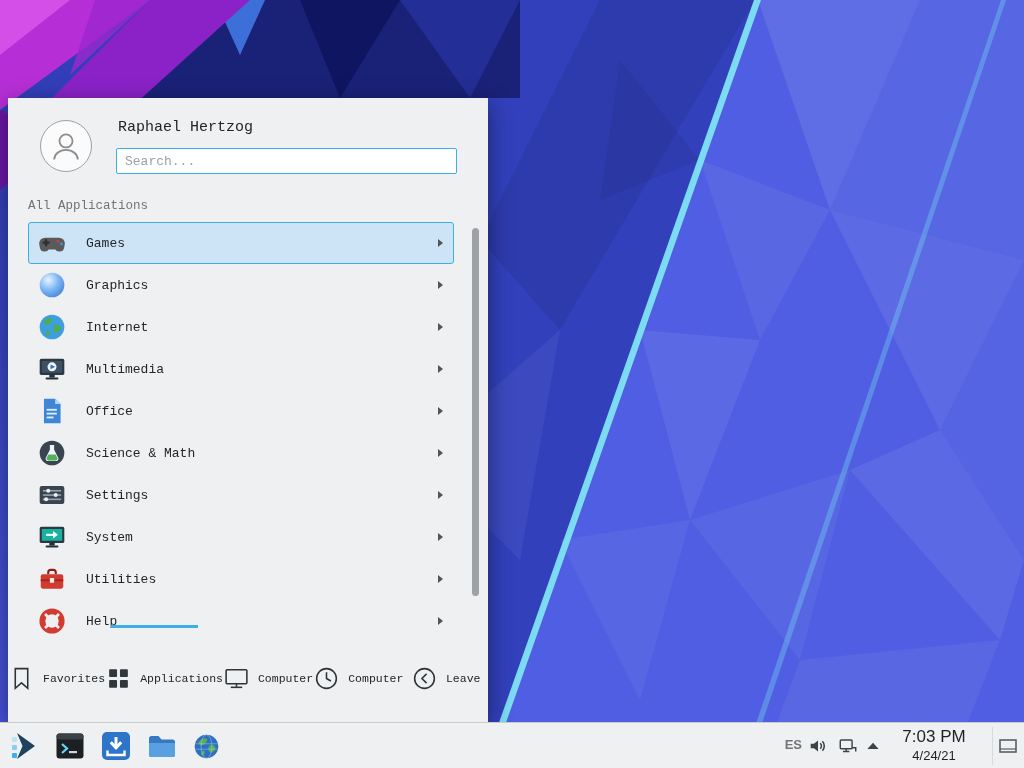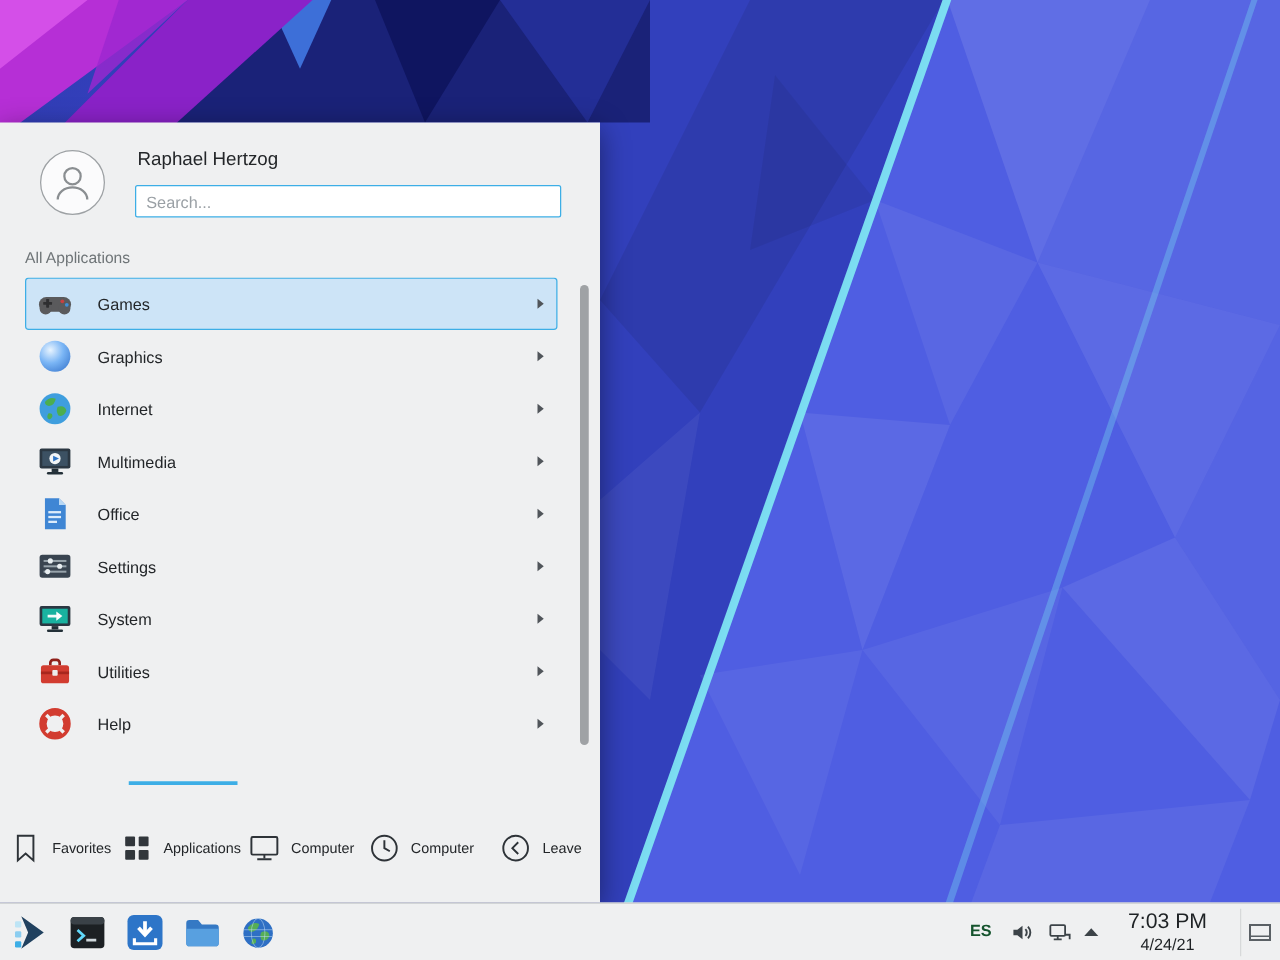--- a/index.html
+++ b/index.html
@@ -2,22 +2,22 @@
 <html><head>
 <meta charset="utf-8">
 <style>
   * { margin:0; padding:0; box-sizing:border-box; }
   html,body { width:1024px; height:768px; overflow:hidden; font-family:"Liberation Sans",sans-serif; }
   .screen { position:relative; width:1024px; height:768px; overflow:hidden; background:#3b49cc; }
   .wallpaper { position:absolute; inset:0; }
   .wallpaper svg { width:100%; height:100%; display:block; }
 
   
-  .menu { position:absolute; left:0; top:98px; width:480px; height:624px;
-          background:#eff0f1; box-shadow:0 6px 22px rgba(0,0,0,.45); z-index:5; }
+  .menu { position:absolute; left:8px; top:98px; width:480px; height:624px;
+          background:#eff0f1; box-shadow:0 6px 22px rgba(0,0,0,.45); z-index:5;font-family:Liberation Mono, monospace; }
   .avatar { position:absolute; left:32px; top:22px; width:52px; height:52px;
             border:1px solid #9da1a4; border-radius:50%; background:#fbfbfc;
             display:flex; align-items:center; justify-content:center; }
   .username { position:absolute; left:110px; top:21px; font-size:15px; color:#232629; }
   .search { position:absolute; left:108px; top:50px; width:341px; height:26px;
             border:1px solid #3daee6; border-radius:2px; background:#ffffff;
             font-size:13px; padding:0 8px; color:#232629; outline:none; font-family:inherit; }
   .search::placeholder { color:#9aa0a5; }
   .section-label { position:absolute; left:20px; top:101px; font-size:12.5px; color:#6e7477; }
 
@@ -38,22 +38,22 @@
   .tab { flex:1; display:flex; flex-direction:row; align-items:center; justify-content:center; gap:8px; }
   .ticon { width:27px; height:27px; }
   .ticon svg { width:100%; height:100%; display:block; }
   .tlabel { font-size:11.5px; color:#232629; }
 
   
   .taskbar { position:absolute; left:0; bottom:0; width:1024px; height:46px;
              background:#eff0f1; border-top:1px solid #c9cccd; z-index:6; }
   .tb-icon { position:absolute; top:7px; width:32px; height:32px; }
   .tb-icon svg { width:100%; height:100%; display:block; }
-  .kbd { position:absolute; left:776px; top:14px; width:26px; text-align:left;
-         font-size:13px; font-weight:bold; color:#14532d; }
+  .kbd { position:absolute; left:776px; top:14px; width:26px; text-align:right;
+         font-size:13px; font-weight:bold; color:#737373; }
   .tray-icon { position:absolute; width:20px; height:20px; top:13px; }
   .tray-icon svg { width:100%; height:100%; display:block; }
   .caret { position:absolute; left:866px; top:18px; width:14px; height:9px; }
   .caret svg { width:100%; height:100%; display:block; }
   .clock { position:absolute; left:890px; top:3px; width:88px; text-align:center; color:#1e2225; }
   .clock .time { font-size:17px; line-height:22px; }
   .clock .date { font-size:13px; line-height:16px; }
   .show-desktop { position:absolute; right:2px; top:4px; width:30px; height:38px;
                   display:flex; align-items:center; justify-content:center; border-left:1px solid #d7d9da; }
   .show-desktop svg { width:22px; height:22px; }
@@ -185,20 +185,31 @@
             <path d="M17 2.5 L22 7.5 H17 Z" fill="#b8d8f5"></path>
             <rect x="9" y="12" width="9.5" height="1.7" fill="#dcecfb"></rect>
             <rect x="9" y="15.6" width="9.5" height="1.7" fill="#dcecfb"></rect>
             <rect x="9" y="19.2" width="6.5" height="1.7" fill="#dcecfb"></rect>
           </svg>
           </span>
         <span class="clabel">Office</span>
         <span class="arrow"></span>
       </div>
 
+      <div class="row">
+        <span class="cicon">
+          <svg viewBox="0 0 28 28">
+            <circle cx="14" cy="14" r="11.5" fill="#394450"></circle>
+            <path d="M12 6.5 h4 v4.5 l3.8 7.5 a2 2 0 0 1 -1.8 2.9 h-8 a2 2 0 0 1 -1.8 -2.9 l3.8 -7.5 Z" fill="#eef5f8"></path>
+            <path d="M10.6 15.5 h6.8 l1.6 3.2 a1.6 1.6 0 0 1 -1.4 2.2 h-7.2 a1.6 1.6 0 0 1 -1.4 -2.2 Z" fill="#53b157"></path>
+          </svg>
+          </span>
+        <span class="clabel">Science &amp; Math</span>
+        <span class="arrow"></span>
+      </div>
 
       <div class="row">
         <span class="cicon">
           <svg viewBox="0 0 28 28">
             <rect x="2.5" y="5.5" width="23" height="17" rx="2" fill="#394450"></rect>
             <rect x="5.5" y="9.3" width="17" height="1.5" fill="#97a3ab"></rect>
               <circle cx="10.5" cy="10" r="1.9" fill="#e8eef1"></circle>
             <rect x="5.5" y="13.3" width="17" height="1.5" fill="#97a3ab"></rect>
               <circle cx="17.5" cy="14" r="1.9" fill="#e8eef1"></circle>
             <rect x="5.5" y="17.3" width="17" height="1.5" fill="#97a3ab"></rect>

